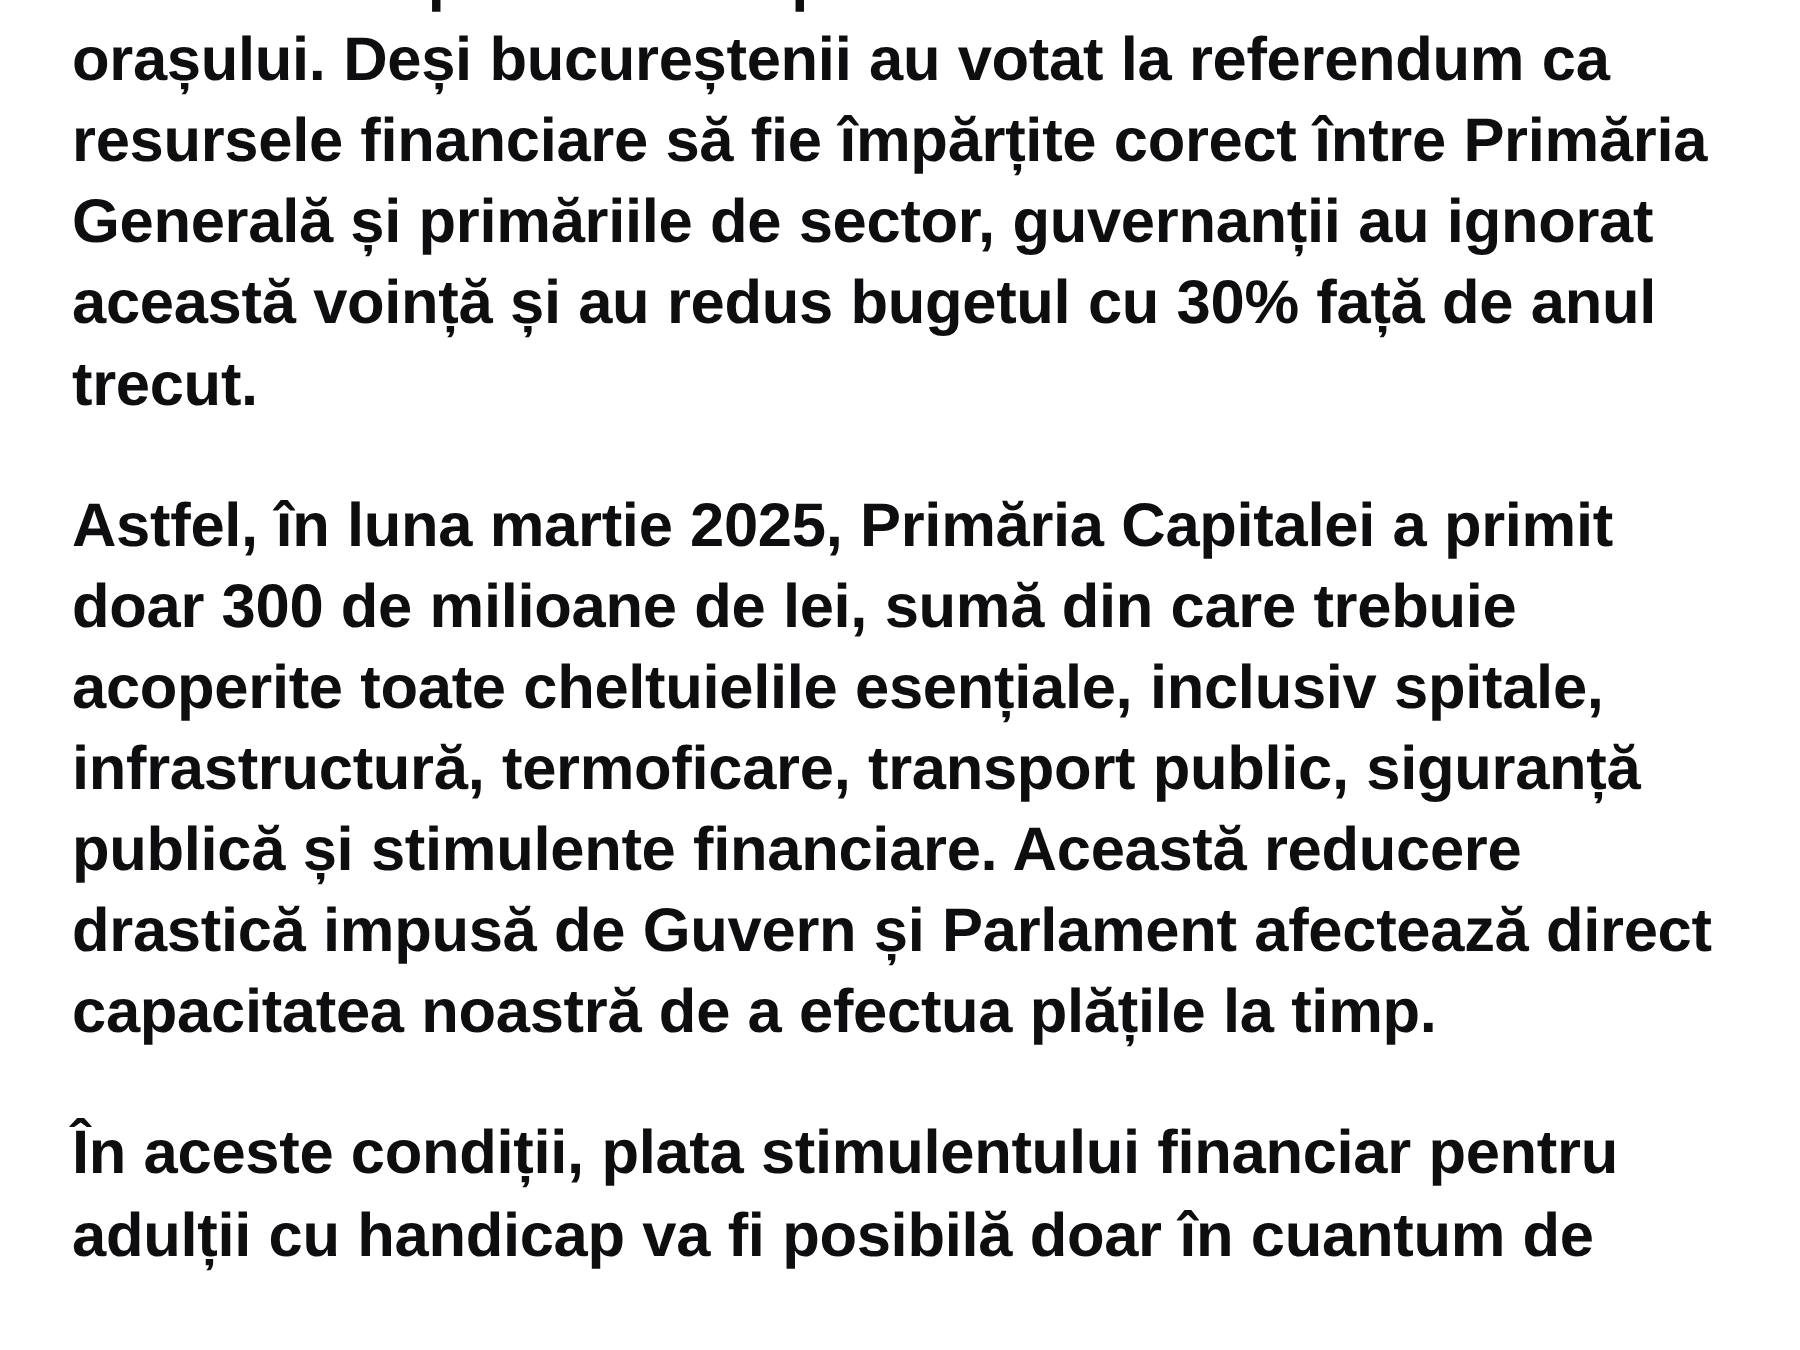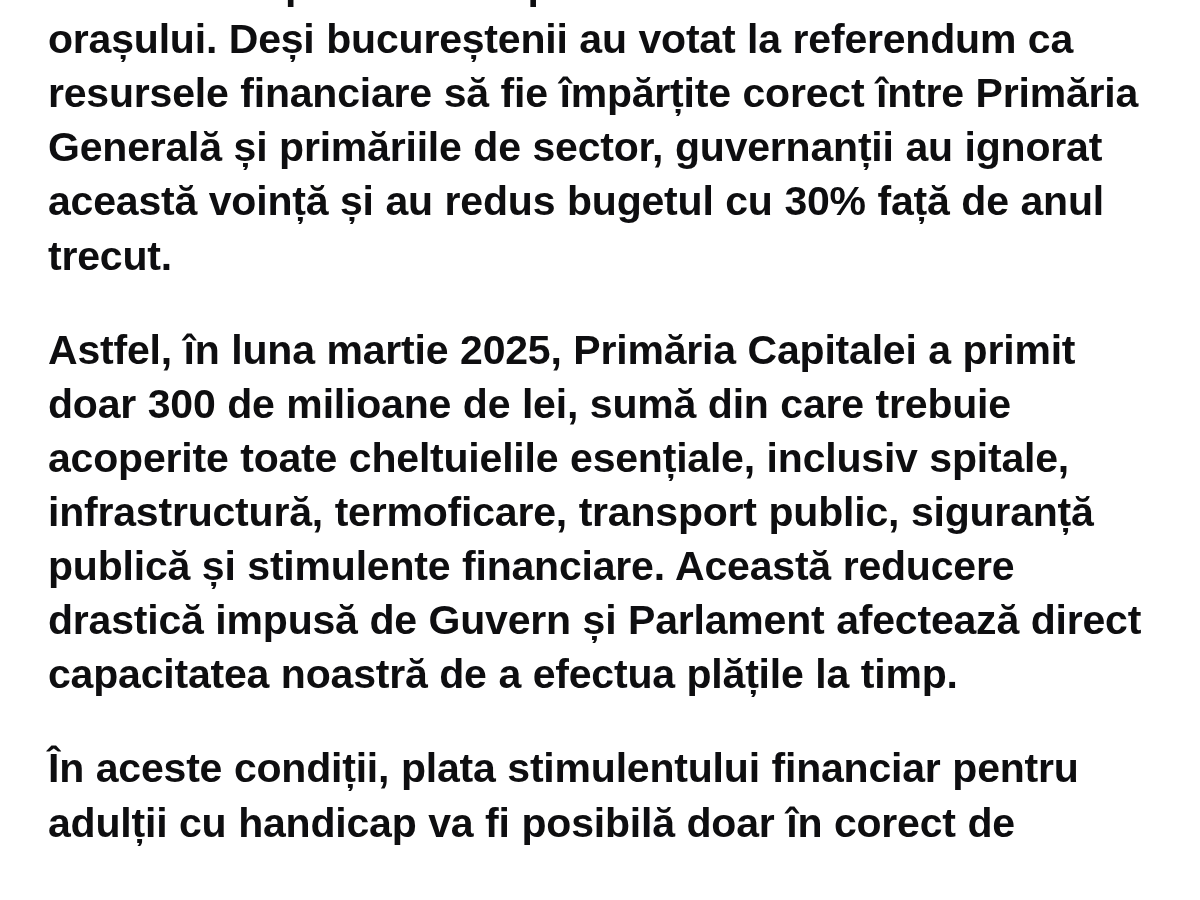--- a/index.html
+++ b/index.html
@@ -44,15 +44,15 @@
     
   }
 </style>
 </head>
 <body>
 
 <div class="page">
   <div class="doc-body">
     <p class="para clip-top">insuficiente pentru a acoperi toate cheltuielile necesare orașului. Deși bucureștenii au votat la referendum ca resursele financiare să fie împărțite corect între Primăria Generală și primăriile de sector, guvernanții au ignorat această voință și au redus bugetul cu 30% față de anul trecut.</p>
     <p class="para">Astfel, în luna martie 2025, Primăria Capitalei a primit doar 300 de milioane de lei, sumă din care trebuie acoperite toate cheltuielile esențiale, inclusiv spitale, infrastructură, termoficare, transport public, siguranță publică și stimulente financiare. Această reducere drastică impusă de Guvern și Parlament afectează direct capacitatea noastră de a efectua plățile la timp.</p>
-    <p class="para">În aceste condiții, plata stimulentului financiar pentru adulții cu handicap va fi posibilă doar în corect de</p>
+    <p class="para">În aceste condiții, plata stimulentului financiar pentru adulții cu handicap va fi posibilă doar în cuantum de</p>
   </div>
 </div>
 
 </body></html>

